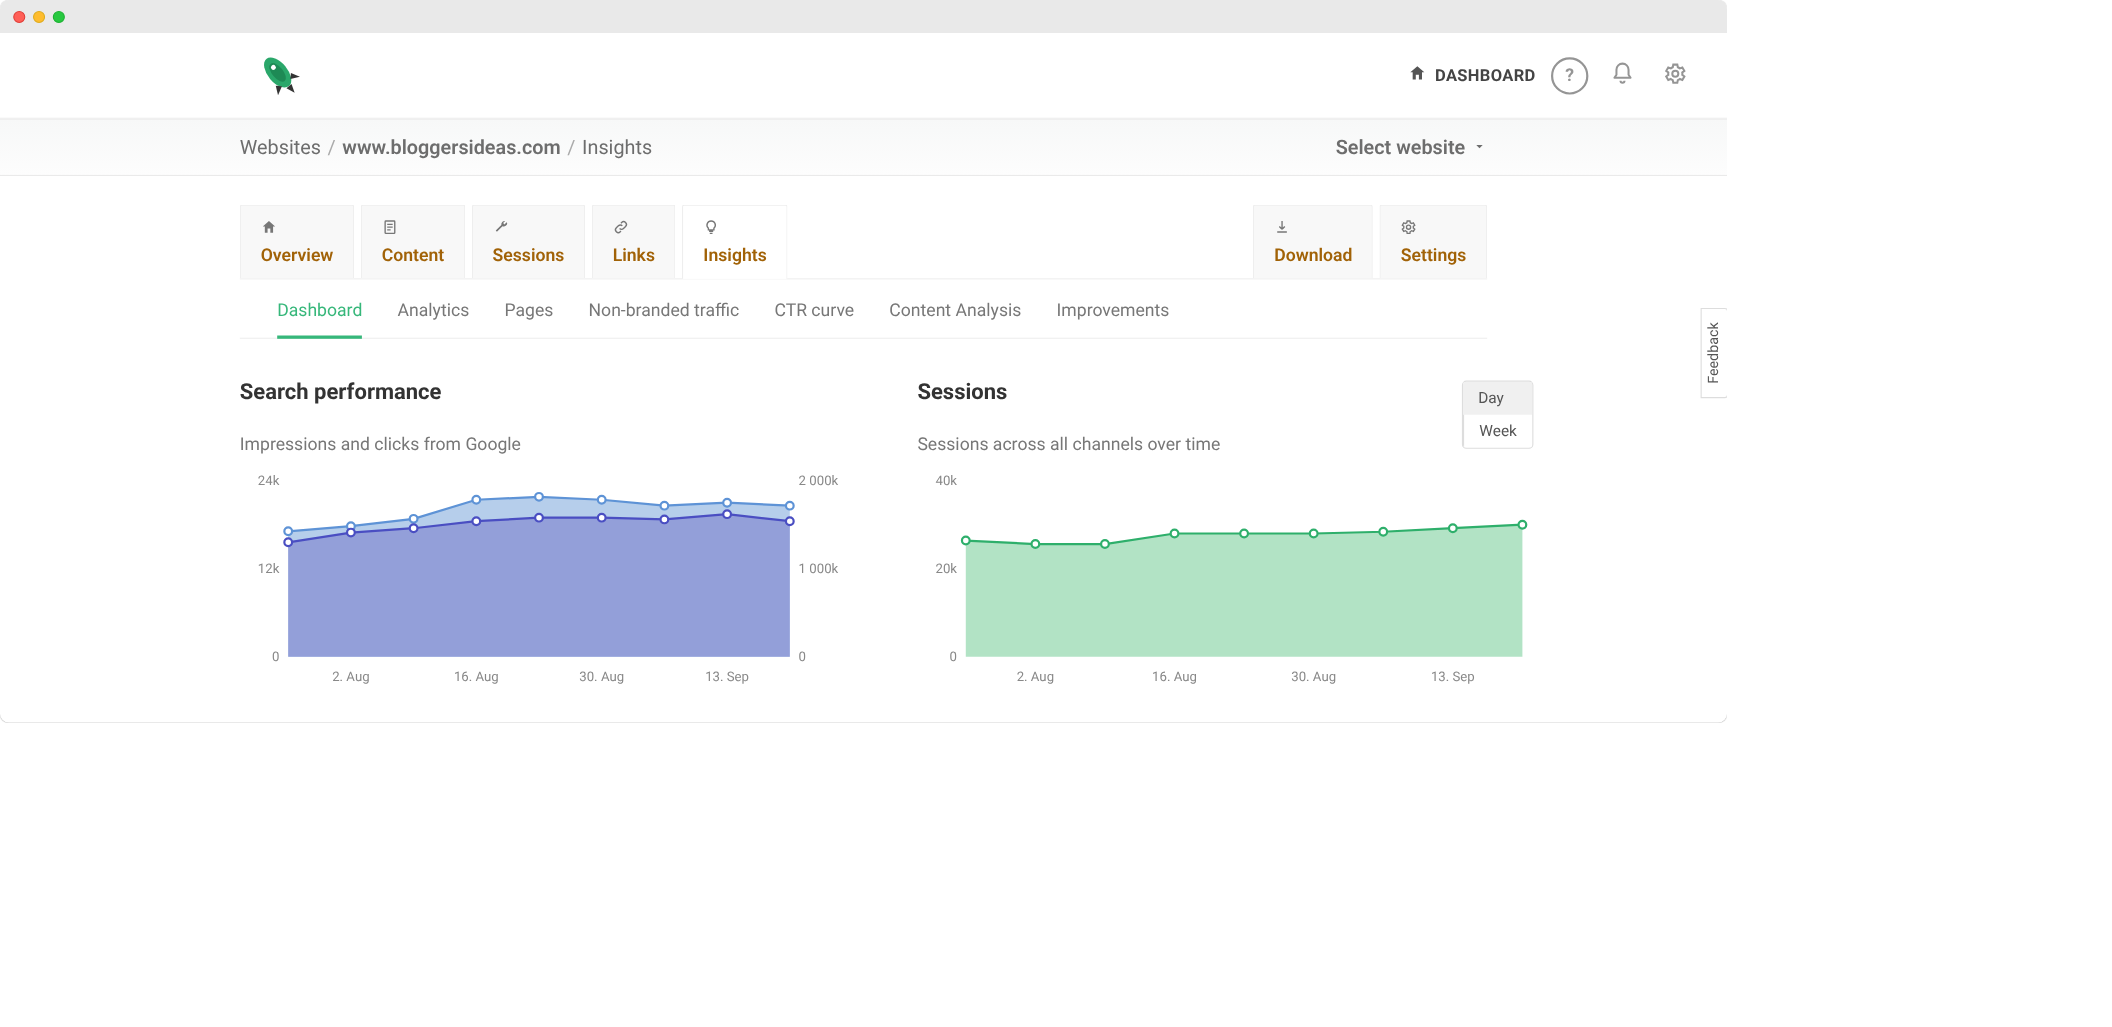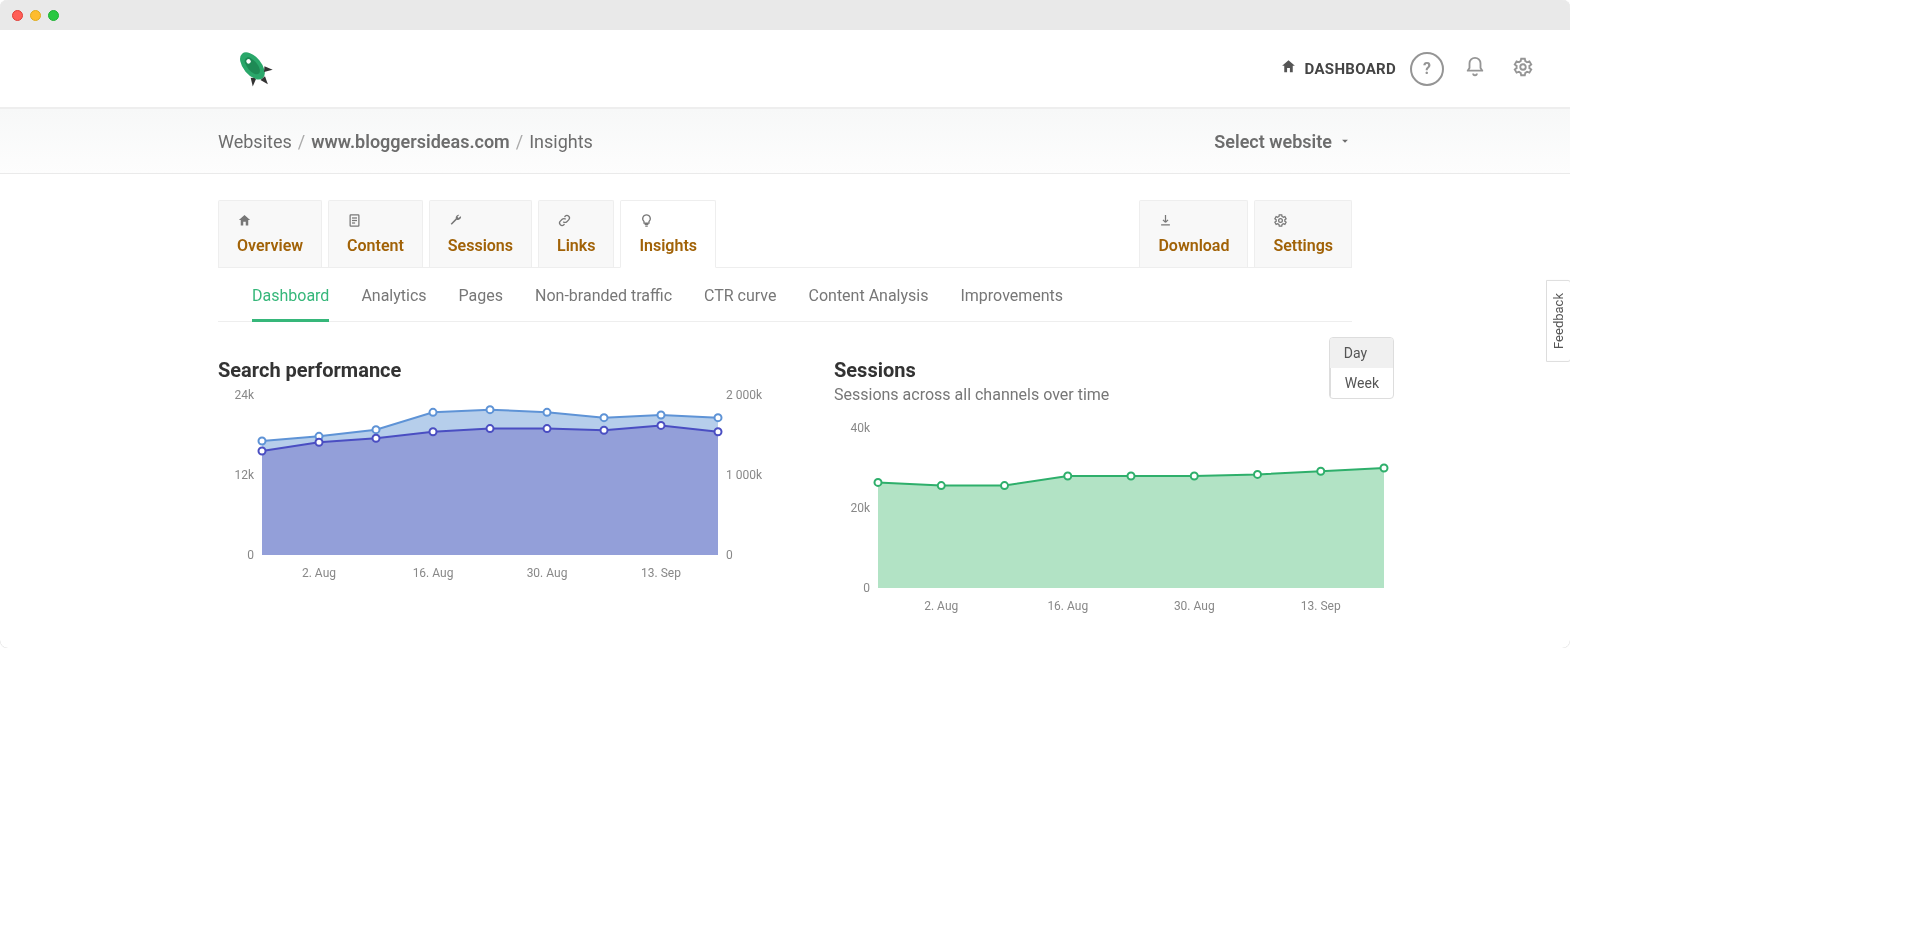--- a/index.html
+++ b/index.html
@@ -49,21 +49,21 @@
   border-radius: 50%; display: flex; align-items: center; justify-content: center;
   color: #959595; font-weight: 700; cursor: pointer;
 }
 .header-icon {
   width: 34px; height: 34px;
   display: flex; align-items: center; justify-content: center;
   color: #959595; cursor: pointer;
 }
 
 .breadcrumb-bar {
-  height: 66px;
+  height: 52px;
   background: linear-gradient(#f7f8f8, #fdfdfd);
   border-top: 1px solid #eee;
   border-bottom: 1px solid #eaeaea;
   display: flex; align-items: center; justify-content: space-between;
   padding: 0 218px;
   font-size: 18px;
   color: #6d6d6d;
 }
 .breadcrumb { display: flex; gap: 6px; align-items: center; }
 .breadcrumb .sep { color: #aaa; }
@@ -103,21 +103,21 @@
   padding: 20px 30px;
   font-size: 17px;
   text-align: center;
   line-height: 1.7;
 }
 
 .charts-row {
   display: flex; gap: 56px; margin-top: 36px; align-items: flex-start;
 }
 .chart-panel { flex: 1; }
-.chart-title { font-size: 20px; font-weight: 700; color: #333; margin-bottom: 3px; }
+.chart-title { font-size: 20px; font-weight: 700; color: #333; margin-bottom: 26px; }
 .chart-sub { font-size: 16px; color: #777; margin-bottom: 14px; }
 
 .toggle-group {
   display: inline-flex; border: 1px solid #ddd; border-radius: 4px; overflow: hidden;
   font-size: 14px; color: #555; float: right; margin-top: -48px; flex-direction: column;
 }
 .toggle-btn { padding: 7px 14px; cursor: pointer; }
 .toggle-btn.active { background: #f0f0f0; }
 .toggle-btn + .toggle-btn { border-left: 1px solid #ddd; }
 
@@ -284,20 +284,21 @@
       <div class="sub-tab">Non-branded traffic</div>
       <div class="sub-tab">CTR curve</div>
       <div class="sub-tab">Content Analysis</div>
       <div class="sub-tab">Improvements</div>
     </div>
 
 
     <div class="charts-row">
       <div class="chart-panel">
         <div class="chart-title">Search performance</div>
+        <div class="chart-sub">Impressions and clicks from Google</div>
         <svg class="chart" id="chart-search" width="560" height="200">
             <text x="36" y="174" text-anchor="end" class="axis-label">0</text>
             <text x="36" y="94" text-anchor="end" class="axis-label">12k</text>
             <text x="36" y="14" text-anchor="end" class="axis-label">24k</text>
             <text x="508" y="174" text-anchor="start" class="axis-label">0</text>
             <text x="508" y="94" text-anchor="start" class="axis-label">1 000k</text>
             <text x="508" y="14" text-anchor="start" class="axis-label">2 000k</text>
             <path d="M 44 56 L 101 51.33333333333333 L 158 44.66666666666667 L 215 27.333333333333314 L 272 24.666666666666657 L 329 27.333333333333314 L 386 32.666666666666686 L 443 30 L 500 32.666666666666686 L 500 170 L 44 170 Z" fill="#a9c6e8" fill-opacity="0.85" stroke="none"></path>
             <path d="M 44 56 L 101 51.33333333333333 L 158 44.66666666666667 L 215 27.333333333333314 L 272 24.666666666666657 L 329 27.333333333333314 L 386 32.666666666666686 L 443 30 L 500 32.666666666666686" fill="none" stroke="#5e93d6" stroke-width="2"></path>
             <circle cx="44" cy="56" r="3.5" fill="#fff" stroke="#5e93d6" stroke-width="2"></circle>

